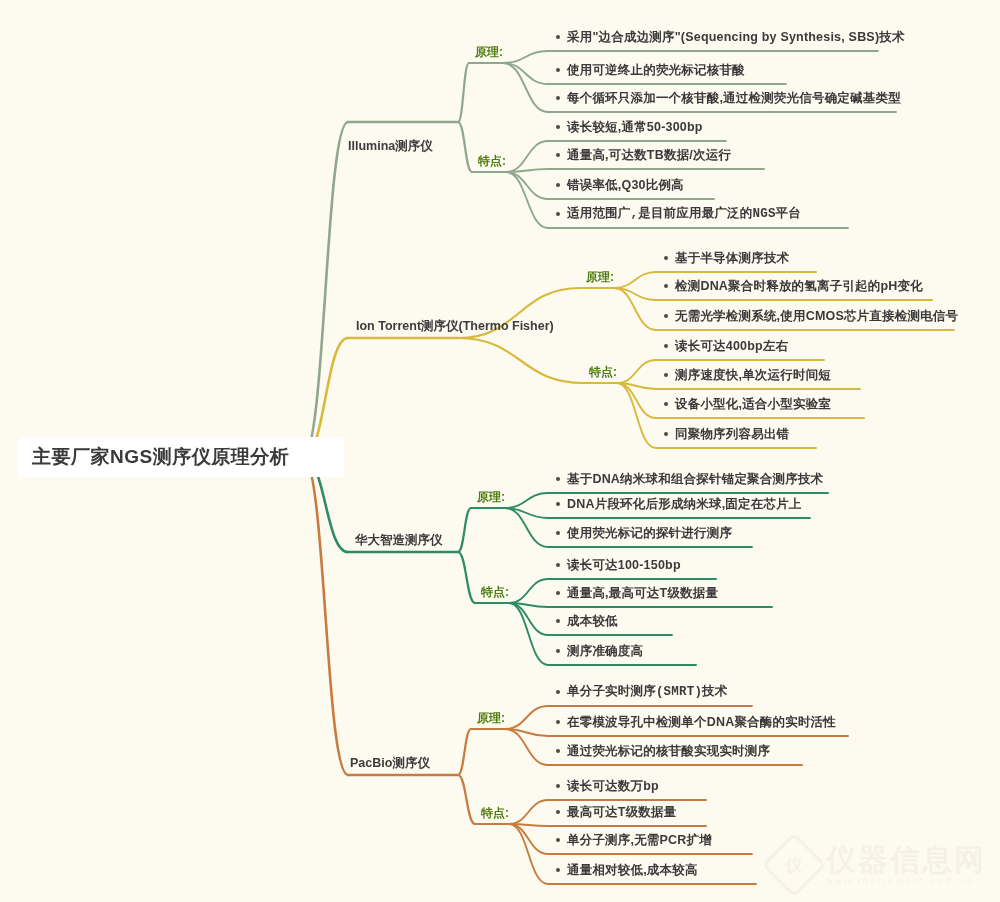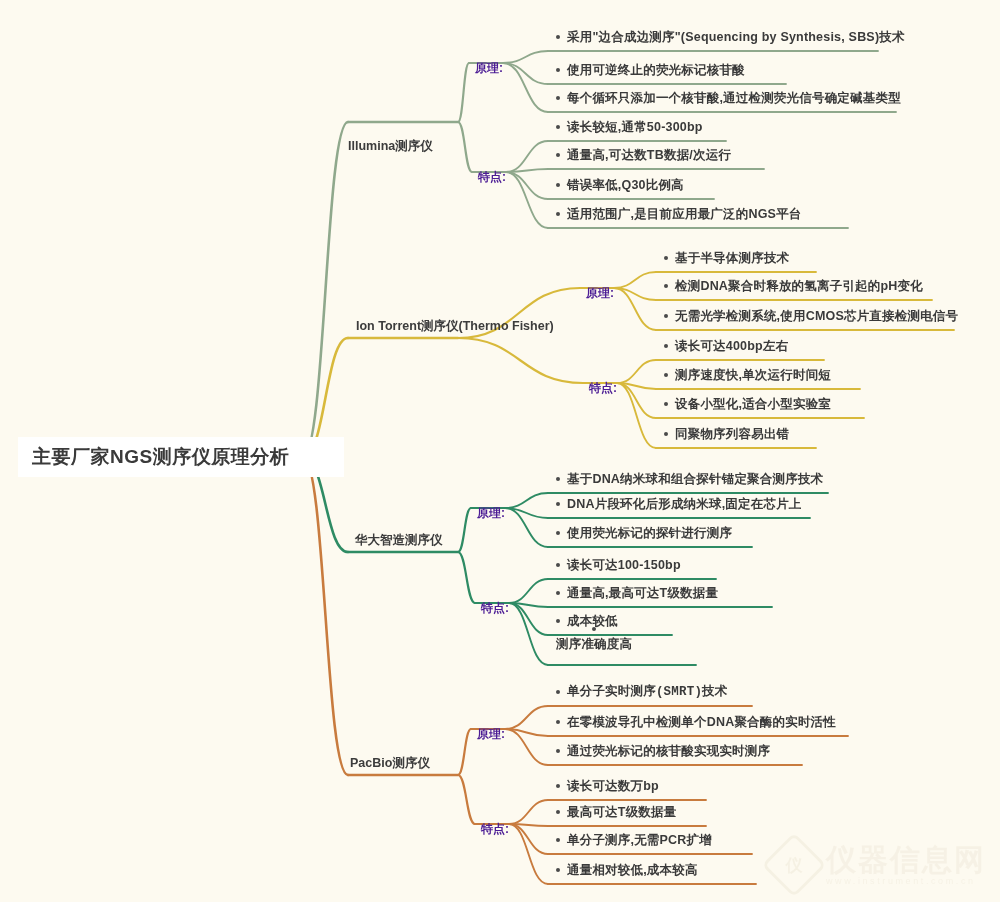--- a/index.html
+++ b/index.html
@@ -35,26 +35,25 @@
     color:#3C3C3C;
     font-weight:bold;
     font-size:12.5px;
     white-space:nowrap;
     line-height:1;
   }
 
   
   .cat{
     position:absolute;
-    color:#4c1d95;
+    color:#4d7c0f;
     font-weight:bold;
     font-size:12px;
     white-space:nowrap;
     line-height:1;
-    margin-top:16px;
   }
 
   
   .leaf{
     position:absolute;
     white-space:nowrap;
     line-height:1;
     display:flex;
     align-items:center;
     gap:7px;
@@ -202,21 +201,21 @@
         <span class="txt">读长较短,通常50-300bp</span>
       </div>
       <div class="leaf" style="left: 556px; top: 149px;">
         <span class="dot"></span>
         <span class="txt">通量高,可达数TB数据/次运行</span>
       </div>
       <div class="leaf" style="left: 556px; top: 179px;">
         <span class="dot"></span>
         <span class="txt">错误率低,Q30比例高</span>
       </div>
-      <div class="leaf" style="left: 556px; top: 208px;">
+      <div class="leaf" style="left: 556px; top: 208px; font-family: Liberation Mono, monospace;">
         <span class="dot"></span>
         <span class="txt">适用范围广,是目前应用最广泛的NGS平台</span>
       </div>
       <div class="topic" style="left: 356px; top: 320px;">Ion Torrent测序仪(Thermo Fisher)</div>
       <div class="cat" style="left: 586px; top: 271px;">原理:</div>
       <div class="leaf" style="left: 664px; top: 252px;">
         <span class="dot"></span>
         <span class="txt">基于半导体测序技术</span>
       </div>
       <div class="leaf" style="left: 664px; top: 280px;">
@@ -264,21 +263,21 @@
         <span class="txt">读长可达100-150bp</span>
       </div>
       <div class="leaf" style="left: 556px; top: 587px;">
         <span class="dot"></span>
         <span class="txt">通量高,最高可达T级数据量</span>
       </div>
       <div class="leaf" style="left: 556px; top: 615px; align-items: center;">
         <span class="dot"></span>
         <span class="txt">成本较低</span>
       </div>
-      <div class="leaf" style="left: 556px; top: 627px; flex-direction: column;">
+      <div class="leaf" style="left: 556px; top: 645px;">
         <span class="dot"></span>
         <span class="txt">测序准确度高</span>
       </div>
       <div class="topic" style="left: 350px; top: 757px;">PacBio测序仪</div>
       <div class="cat" style="left: 477px; top: 712px;">原理:</div>
       <div class="leaf" style="left: 556px; top: 686px; font-family: Liberation Mono, monospace;">
         <span class="dot"></span>
         <span class="txt">单分子实时测序(SMRT)技术</span>
       </div>
       <div class="leaf" style="left: 556px; top: 716px;">

